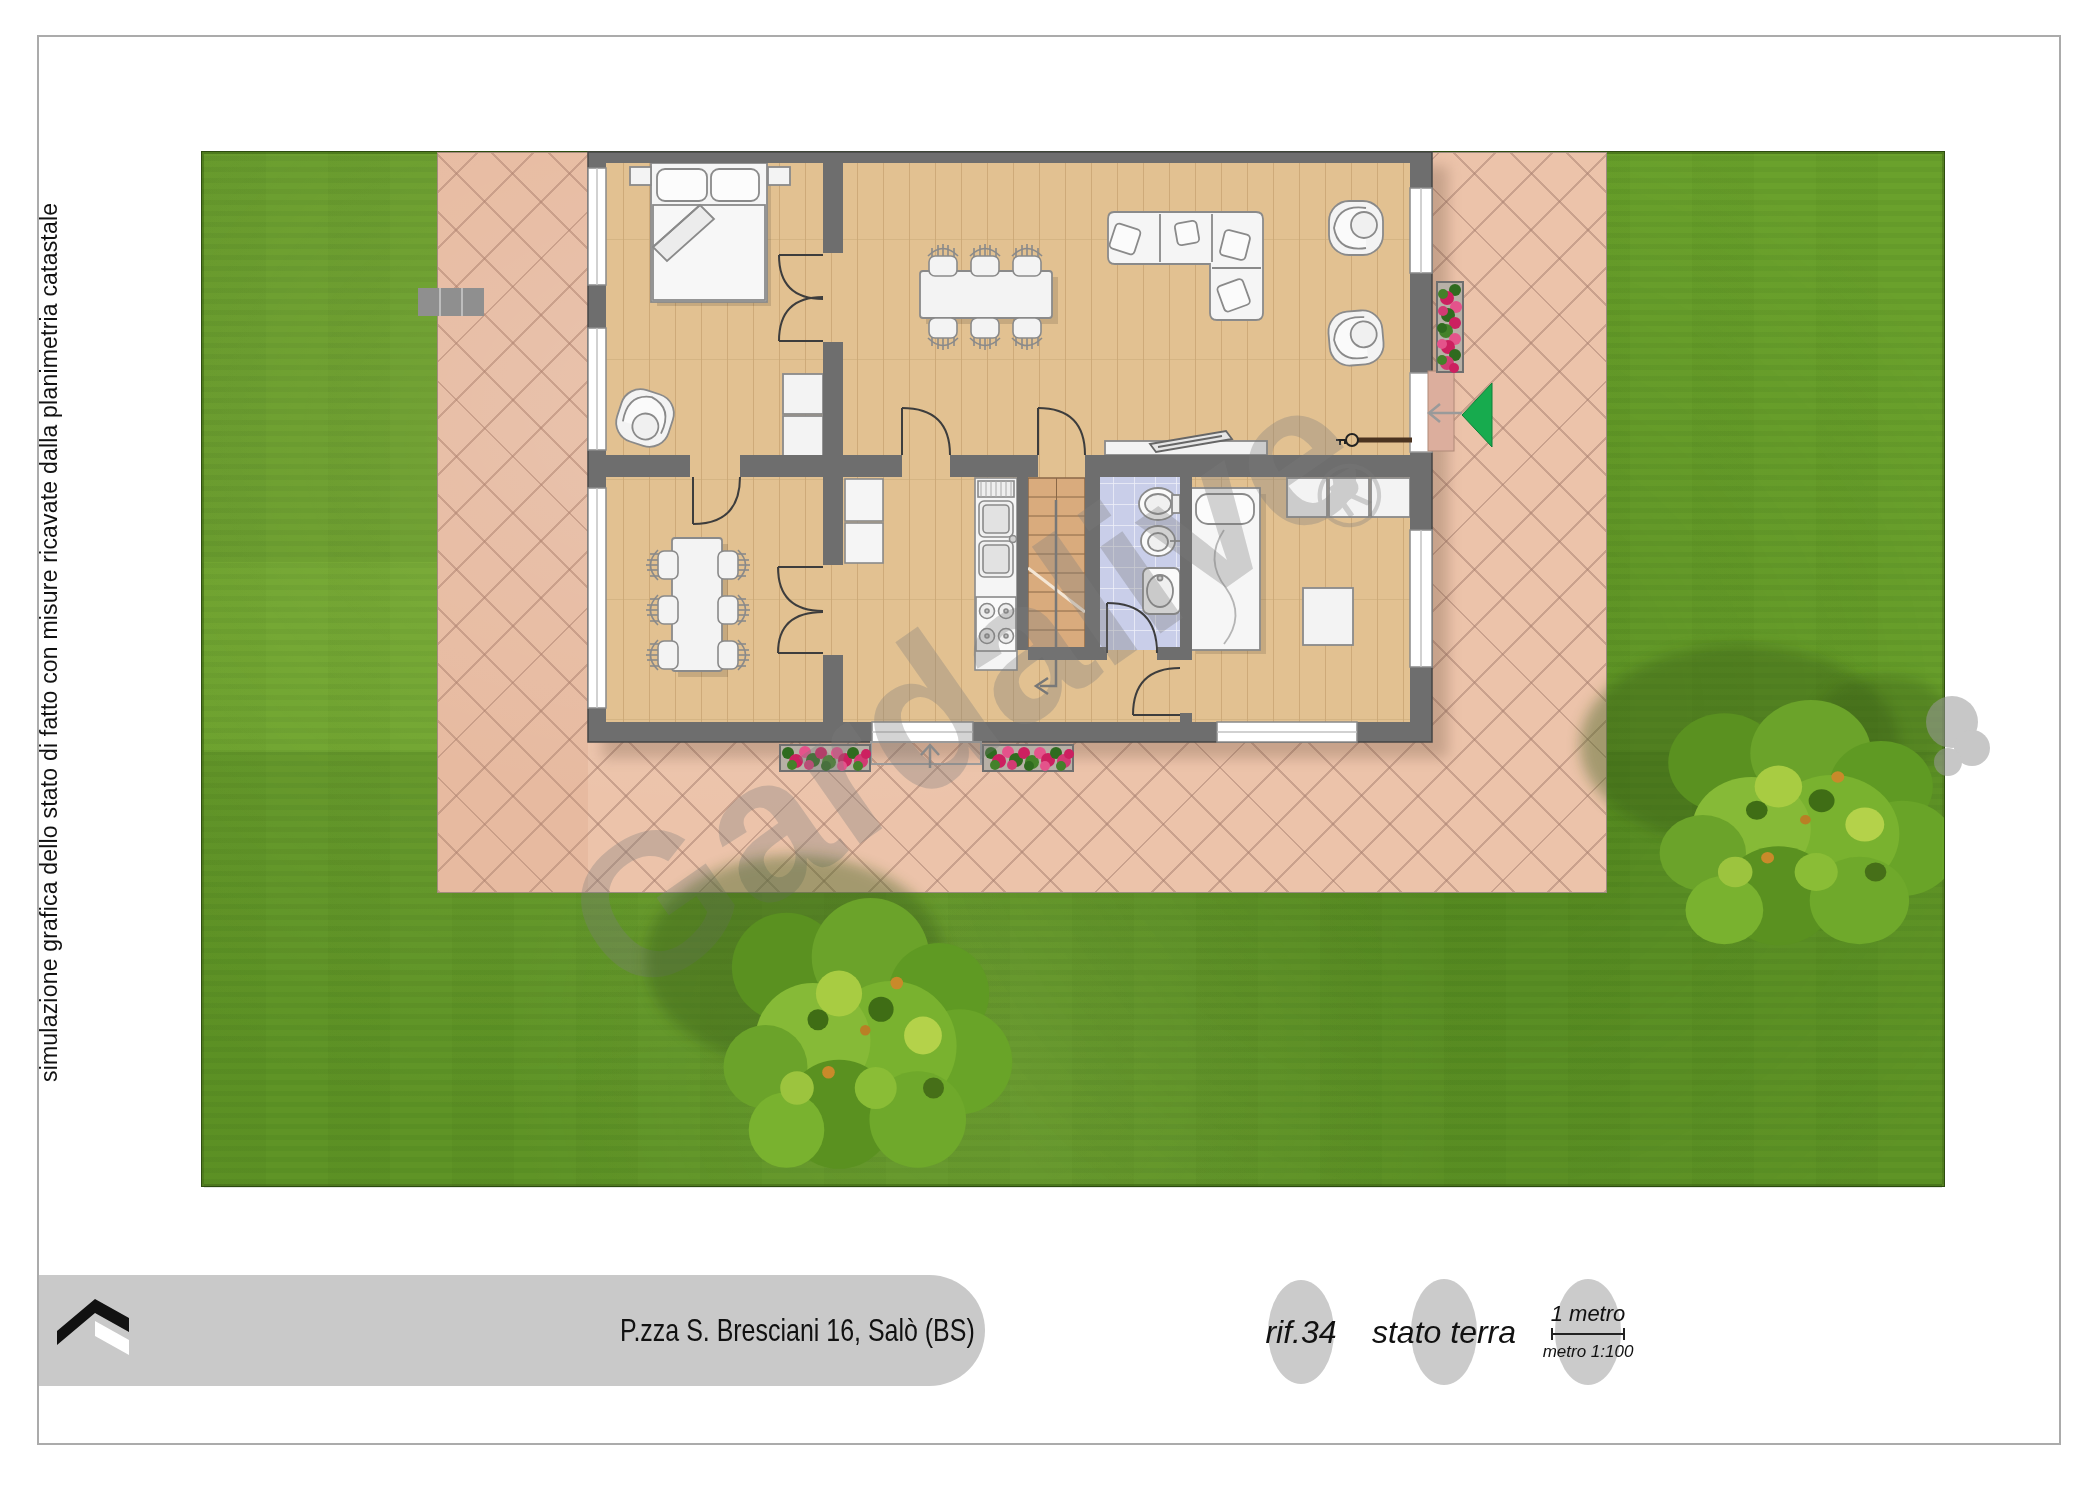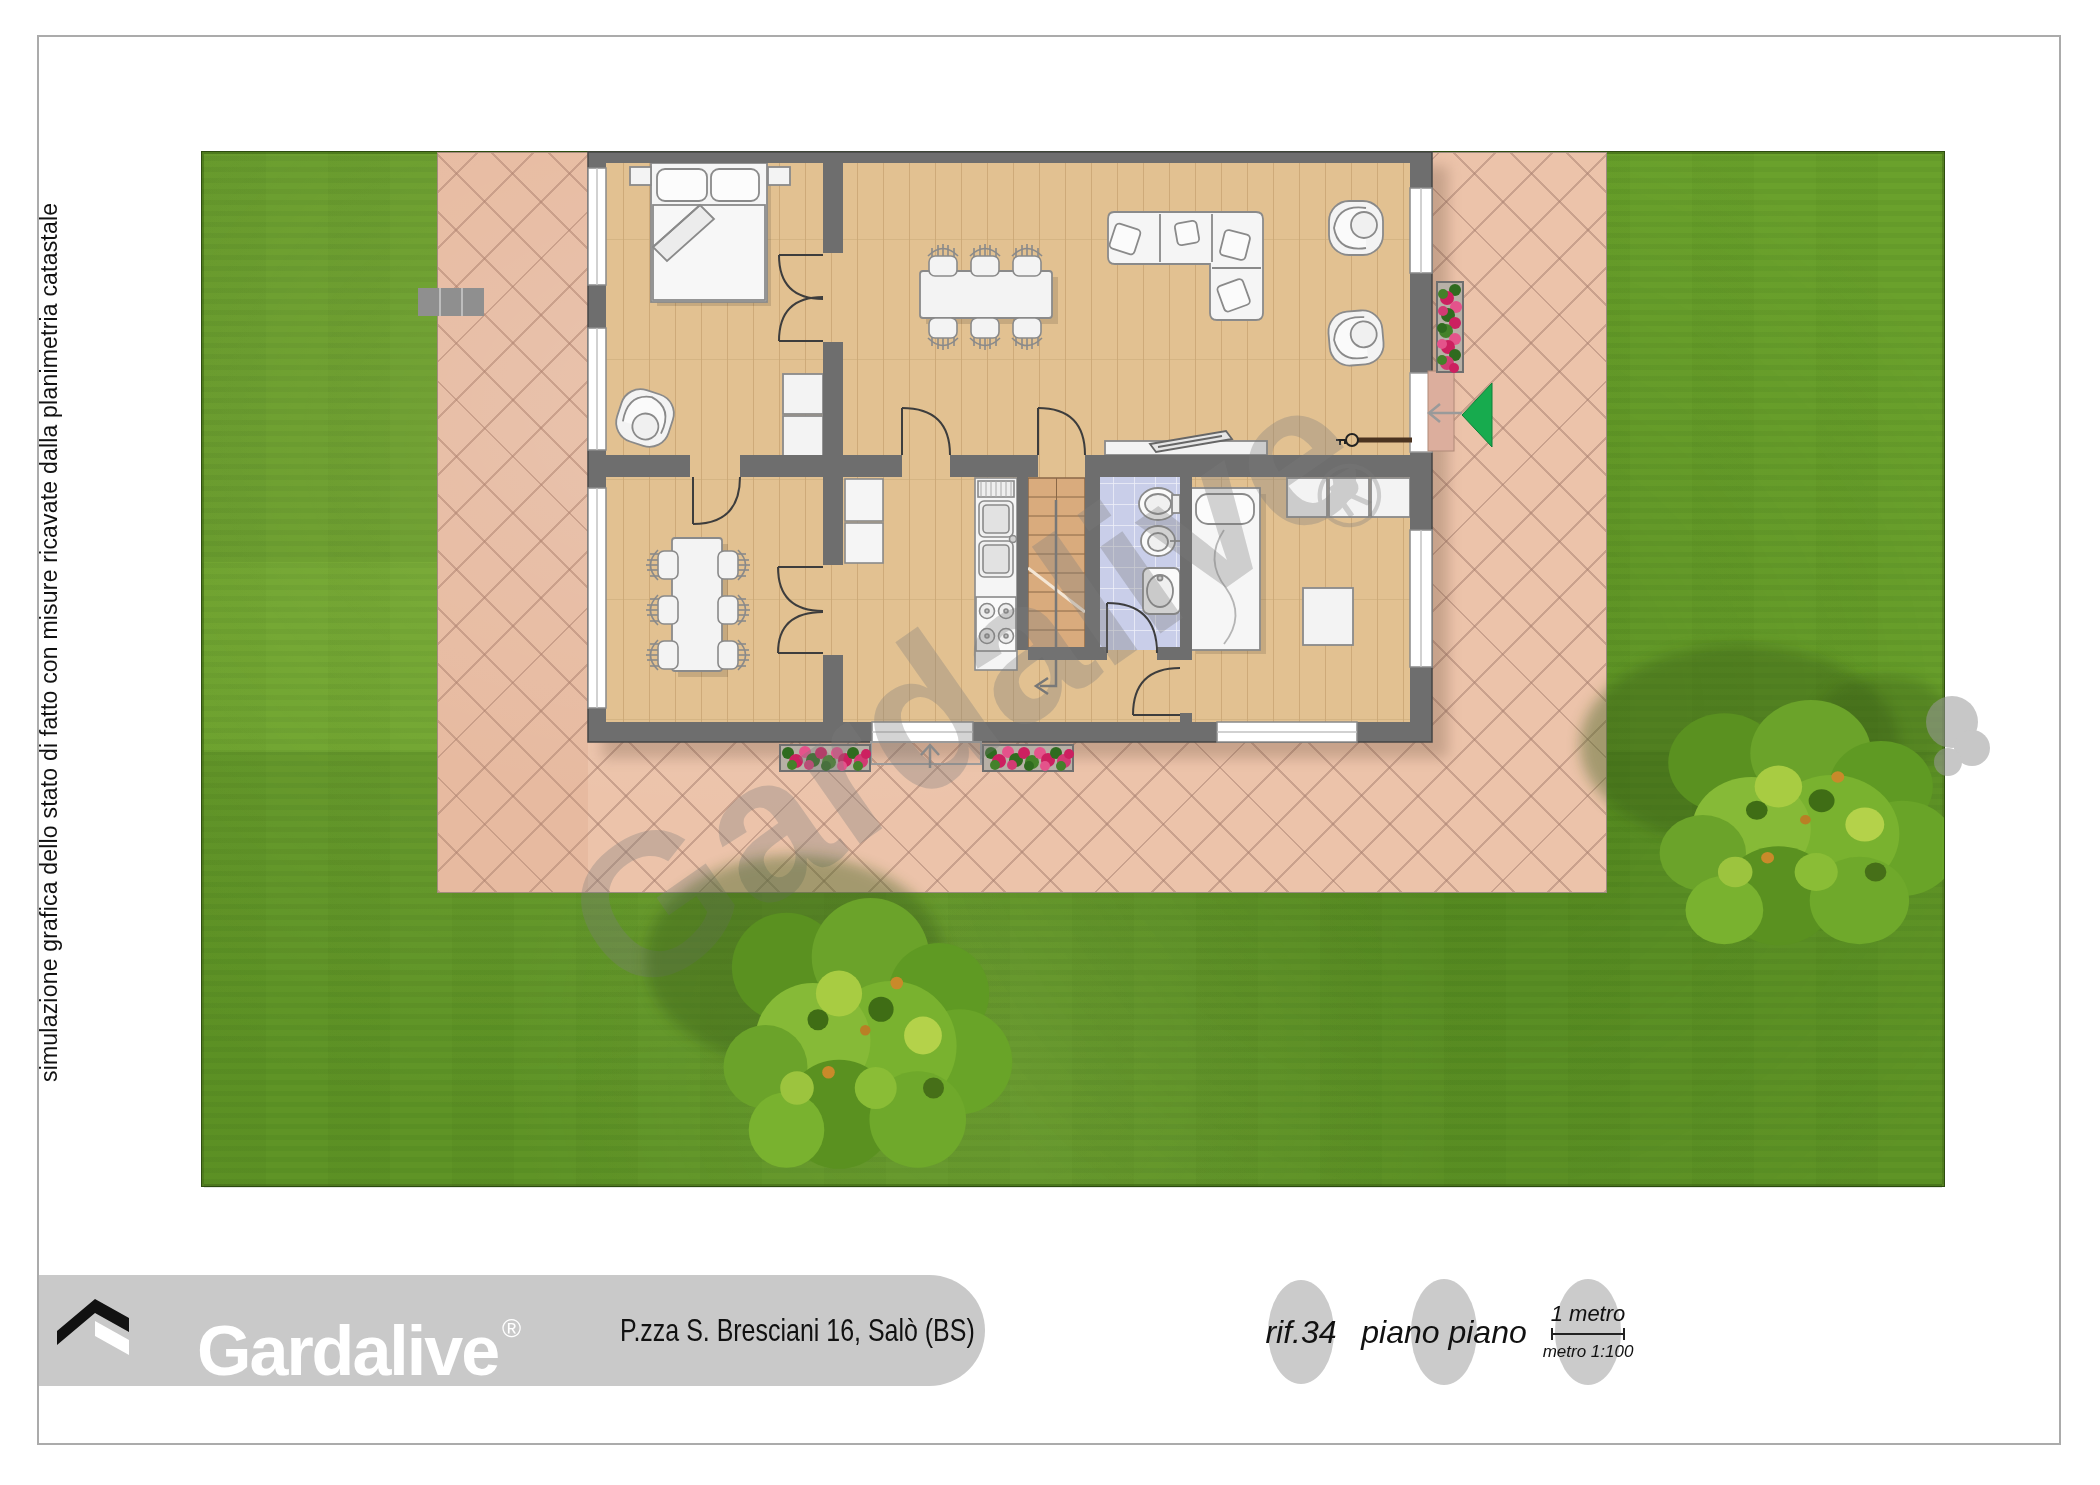--- a/index.html
+++ b/index.html
@@ -417,28 +417,27 @@
         <circle cx="1972" cy="748" r="18"></circle>
         <circle cx="1948" cy="762" r="14"></circle>
     </g>
   </svg>
 
   <div class="footer-bar">
     <svg class="logo-icon" width="110" height="66" viewBox="0 0 110 66">
       <polygon points="0,34 38,2 72,21 72,35 38,16 0,48" fill="#111"></polygon>
       <polygon points="38,24 72,43 72,58 38,39" fill="#ffffff"></polygon>
     </svg>
-    <div class="brand"><span>Gardalive</span><span class="reg">®</span></div>
   </div>
   <div class="address">P.zza S. Bresciani 16, Salò (BS)</div>
   <div class="badge badge-rif">
       <span>rif.34</span>
     </div>
   <div class="badge badge-floor">
-      <span>piano piano</span>
+      <span>stato terra</span>
     </div>
   <div class="badge badge-scale">
     <span class="lbl">1 metro</span>
     <div class="sbar"></div>
     <span class="ratio">metro 1:100</span>
   </div>
 
   <div class="side-note">simulazione grafica dello stato di fatto con misure ricavate dalla planimetria catastale</div>
   <div class="frame"></div>
 </div>

